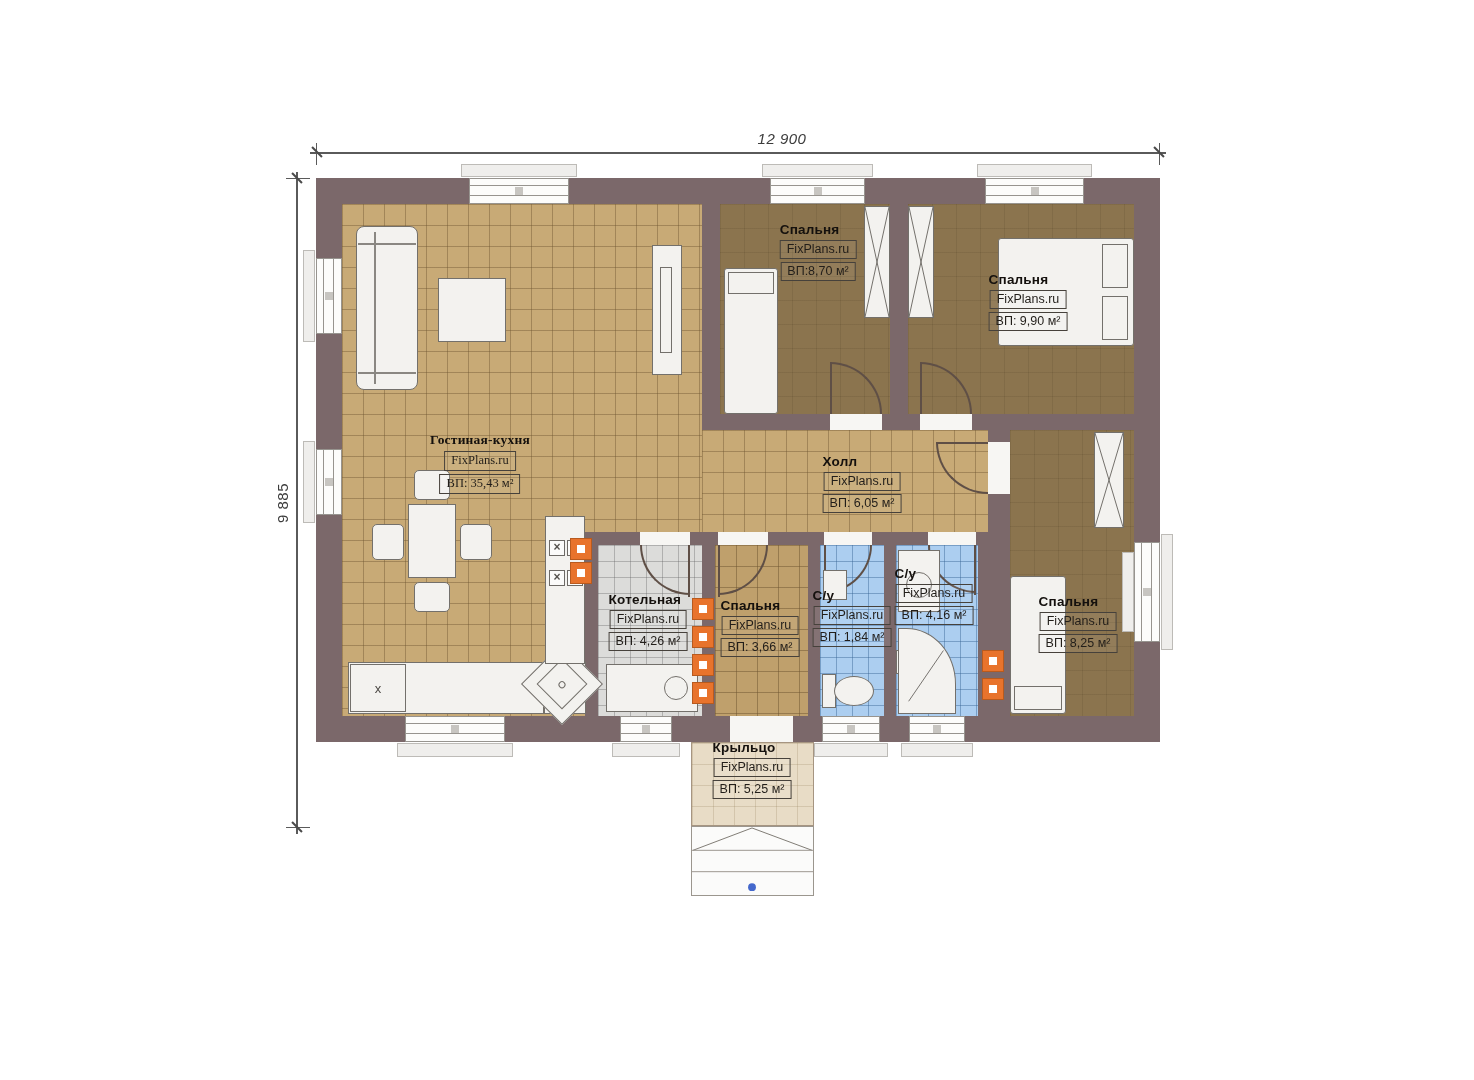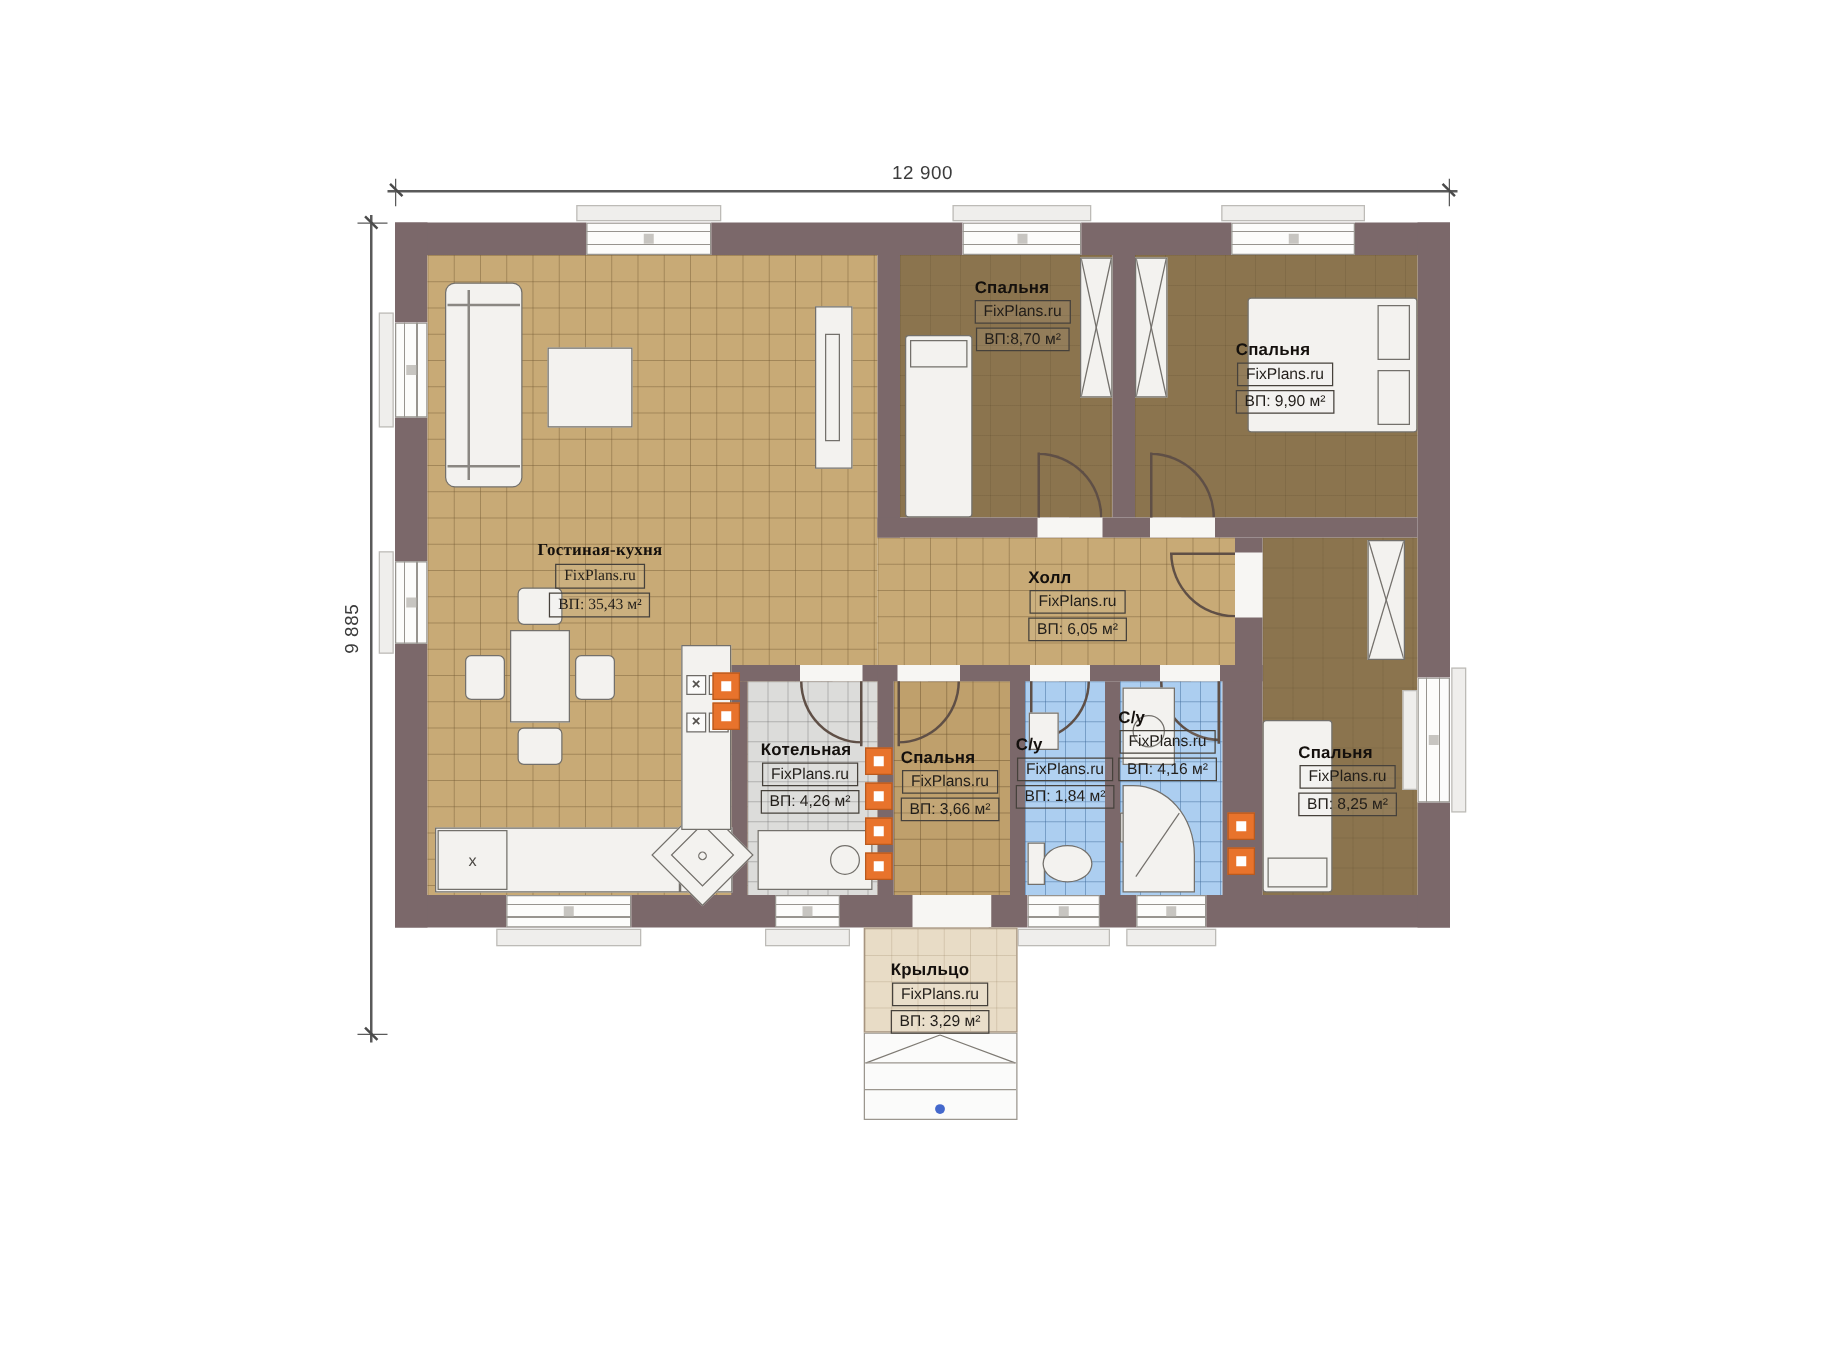--- a/index.html
+++ b/index.html
@@ -50,21 +50,21 @@
 </head>
 <body>
 
 <div class="canvas">
 
   <div class="dline" style="left:316px;top:143px;width:1px;height:22px;"></div>
   <div class="dline" style="left:1159px;top:143px;width:1px;height:22px;"></div>
   <div class="dline" style="left:310px;top:152px;width:856px;height:1.5px;"></div>
   <div class="tick" style="left:310px;top:151px;"></div>
   <div class="tick" style="left:1152px;top:151px;"></div>
-  <div class="dtext" style="left:738px;top:130px;transform:translateX(-50%);">12 900</div>
+  <div class="dtext" style="left:782px;top:130px;transform:translateX(-50%);font-style:italic;">12 900</div>
 
   <div class="dline" style="left:286px;top:178px;width:24px;height:1px;"></div>
   <div class="dline" style="left:286px;top:827px;width:24px;height:1px;"></div>
   <div class="dline" style="left:296px;top:172px;width:1.5px;height:662px;"></div>
   <div class="tick" style="left:290px;top:177px;"></div>
   <div class="tick" style="left:290px;top:826px;"></div>
   <div class="dtext" style="left:282px;top:503px;transform:translate(-50%,-50%) rotate(-90deg);">9 885</div>
 
   <div class="wall" style="left:316px;top:178px;width:844px;height:26px;"></div>
   <div class="wall" style="left:316px;top:716px;width:844px;height:26px;"></div>
@@ -268,19 +268,19 @@
   <div class="rlabel" style="left:934px;top:566px;">
     <div class="rname">С/у</div>
     <div class="rbox">FixPlans.ru</div>
     <div class="rbox">ВП: 4,16 м²</div>
   </div>
   <div class="rlabel" style="left:1078px;top:594px;">
     <div class="rname">Спальня</div>
     <div class="rbox">FixPlans.ru</div>
     <div class="rbox">ВП: 8,25 м²</div>
   </div>
-  <div class="rlabel" style="left:752px;top:768px;">
+  <div class="rlabel" style="left:752px;top:740px;">
     <div class="rname">Крыльцо</div>
     <div class="rbox">FixPlans.ru</div>
-    <div class="rbox">ВП: 3,29 м²</div>
+    <div class="rbox">ВП: 5,25 м²</div>
   </div>
 
 </div>
 
 </body></html>

